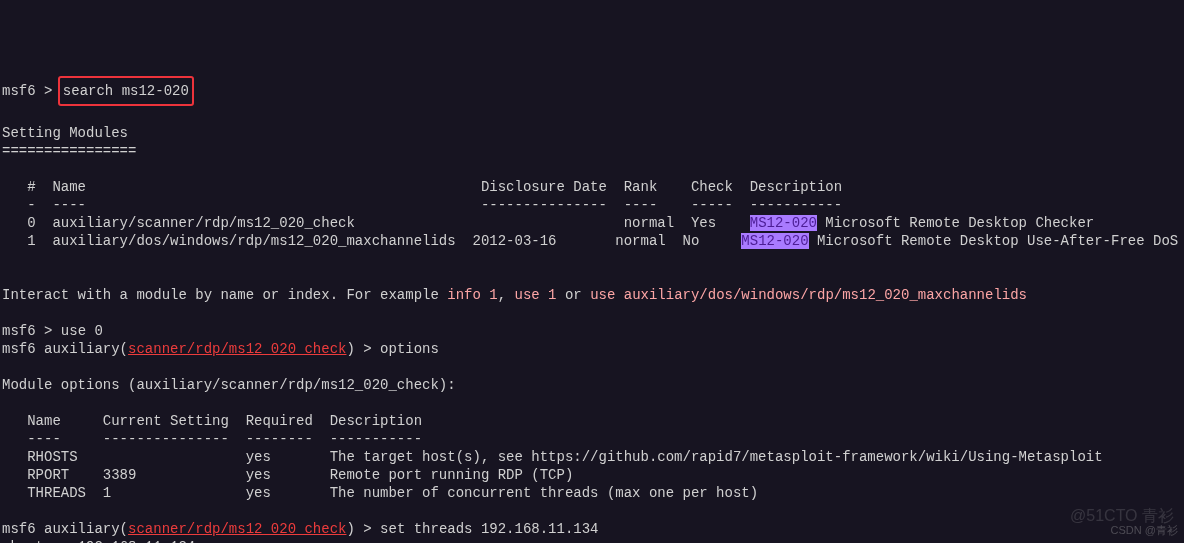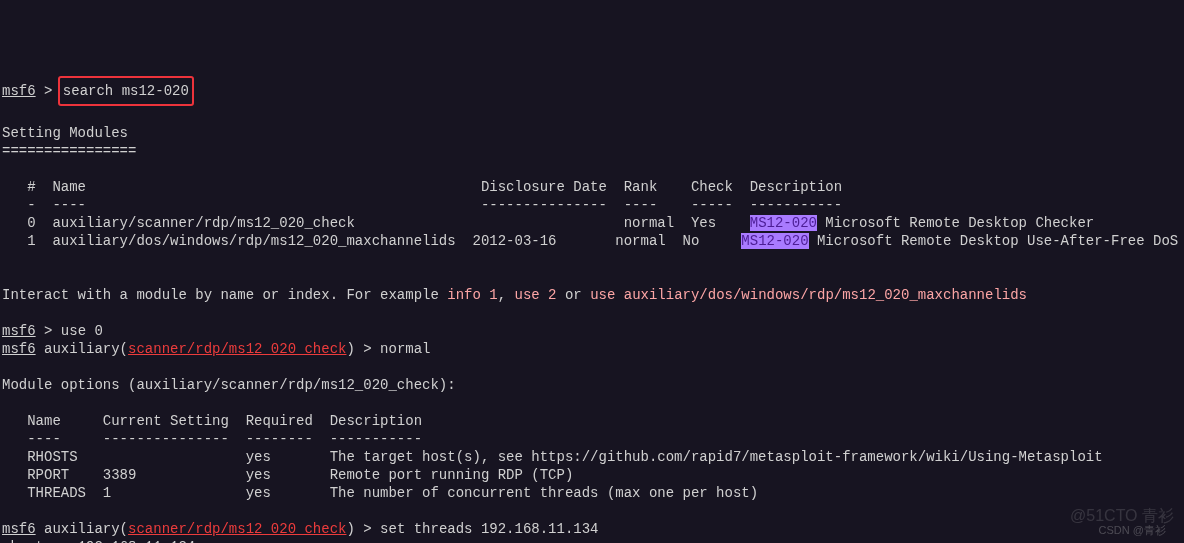--- a/index.html
+++ b/index.html
@@ -7,42 +7,42 @@
     padding: 4px 2px;
     background: #171421;
     color: #d0d0d0;
     font-family: 'Consolas', 'Courier New', monospace;
     font-size: 14px;
     line-height: 18px;
     white-space: pre;
     width: 1184px;
     overflow: hidden;
   }
-  .prompt-msf { color: #d0d0d0; text-decoration: underline; }
+  .prompt-msf { color: #d0d0d0; }
   .cyan { color: #fca5a5; }
   .red { color: #ec3c3c; text-decoration: underline; }
   .hi-purple { background: #a97bff; color: #4c1d95; }
   .redbox {
     border: 2px solid #ed333b;
     border-radius: 3px;
     display: inline-block;
     padding: 4px 3px;
     margin-left: -3px;
   }
   .watermark {
     position: fixed;
     right: 10px;
     bottom: 18px;
     font-size: 16px;
     color: rgba(200,200,200,0.18);
     font-family: sans-serif;
   }
   .watermark2 {
     position: fixed;
-    right: 18px;
+    right: 6px;
     bottom: 4px;
     font-size: 11px;
     color: rgba(200,200,200,0.3);
     font-family: sans-serif;
   }
 </style>
 </head>
 <body>
 
 
@@ -51,24 +51,24 @@
 
 <span>Setting Modules</span>
 <span>================</span>
 
 <span>   #  Name                                               Disclosure Date  Rank    Check  Description</span>
 <span>   -  ----                                               ---------------  ----    -----  -----------</span>
 <span>   0  auxiliary/scanner/rdp/ms12_020_check                                normal  Yes    </span><span class="hi-purple">MS12-020</span><span> Microsoft Remote Desktop Checker</span>
 <span>   1  auxiliary/dos/windows/rdp/ms12_020_maxchannelids  2012-03-16       normal  No     </span><span class="hi-purple">MS12-020</span><span> Microsoft Remote Desktop Use-After-Free DoS</span>
 
 
-<span>Interact with a module by name or index. For example </span><span class="cyan">info 1</span><span>, </span><span class="cyan">use 2</span><span> or </span><span class="cyan">use auxiliary/dos/windows/rdp/ms12_020_maxchannelids</span>
+<span>Interact with a module by name or index. For example </span><span class="cyan">info 1</span><span>, </span><span class="cyan">use 1</span><span> or </span><span class="cyan">use auxiliary/dos/windows/rdp/ms12_020_maxchannelids</span>
 
 <span class="prompt-msf">msf6</span><span> &gt; </span><span>use 0</span>
-<span class="prompt-msf">msf6</span><span> auxiliary(</span><span class="red">scanner/rdp/ms12_020_check</span><span>) &gt; </span><span>normal</span>
+<span class="prompt-msf">msf6</span><span> auxiliary(</span><span class="red">scanner/rdp/ms12_020_check</span><span>) &gt; </span><span>options</span>
 
 <span>Module options (auxiliary/scanner/rdp/ms12_020_check):</span>
 
 <span>   Name     Current Setting  Required  Description</span>
 <span>   ----     ---------------  --------  -----------</span>
 <span>   RHOSTS                    yes       The target host(s), see https://github.com/rapid7/metasploit-framework/wiki/Using-Metasploit</span>
 <span>   RPORT    3389             yes       Remote port running RDP (TCP)</span>
 <span>   THREADS  1                yes       The number of concurrent threads (max one per host)</span>
 
 <span class="prompt-msf">msf6</span><span> auxiliary(</span><span class="red">scanner/rdp/ms12_020_check</span><span>) &gt; </span><span>set threads 192.168.11.134</span>

